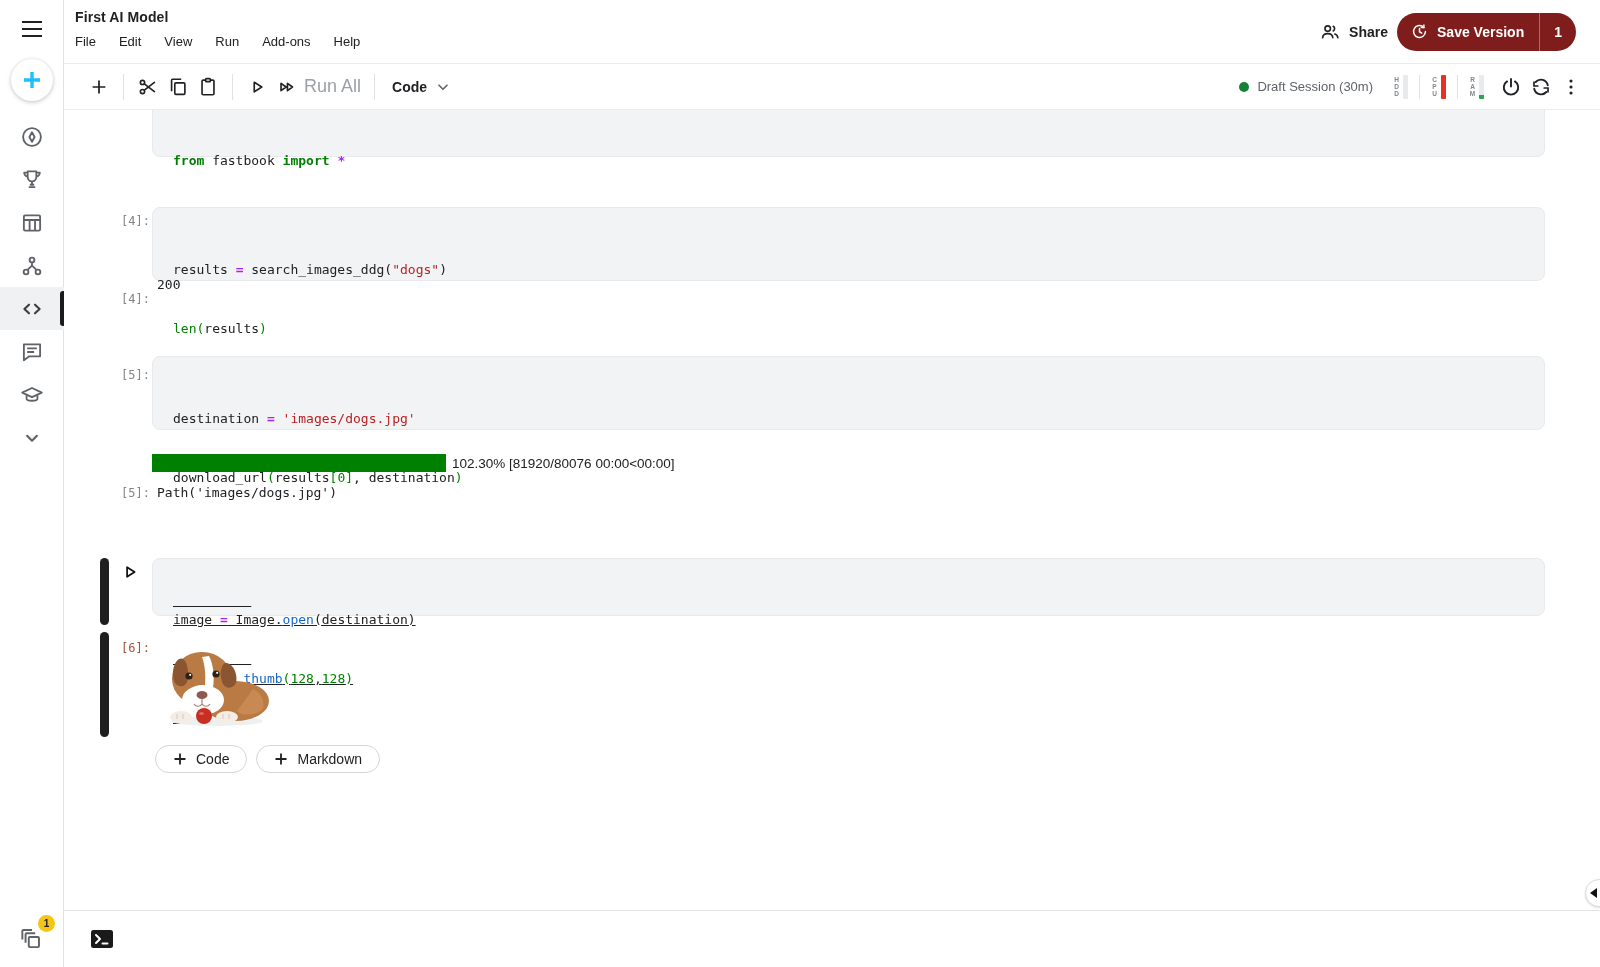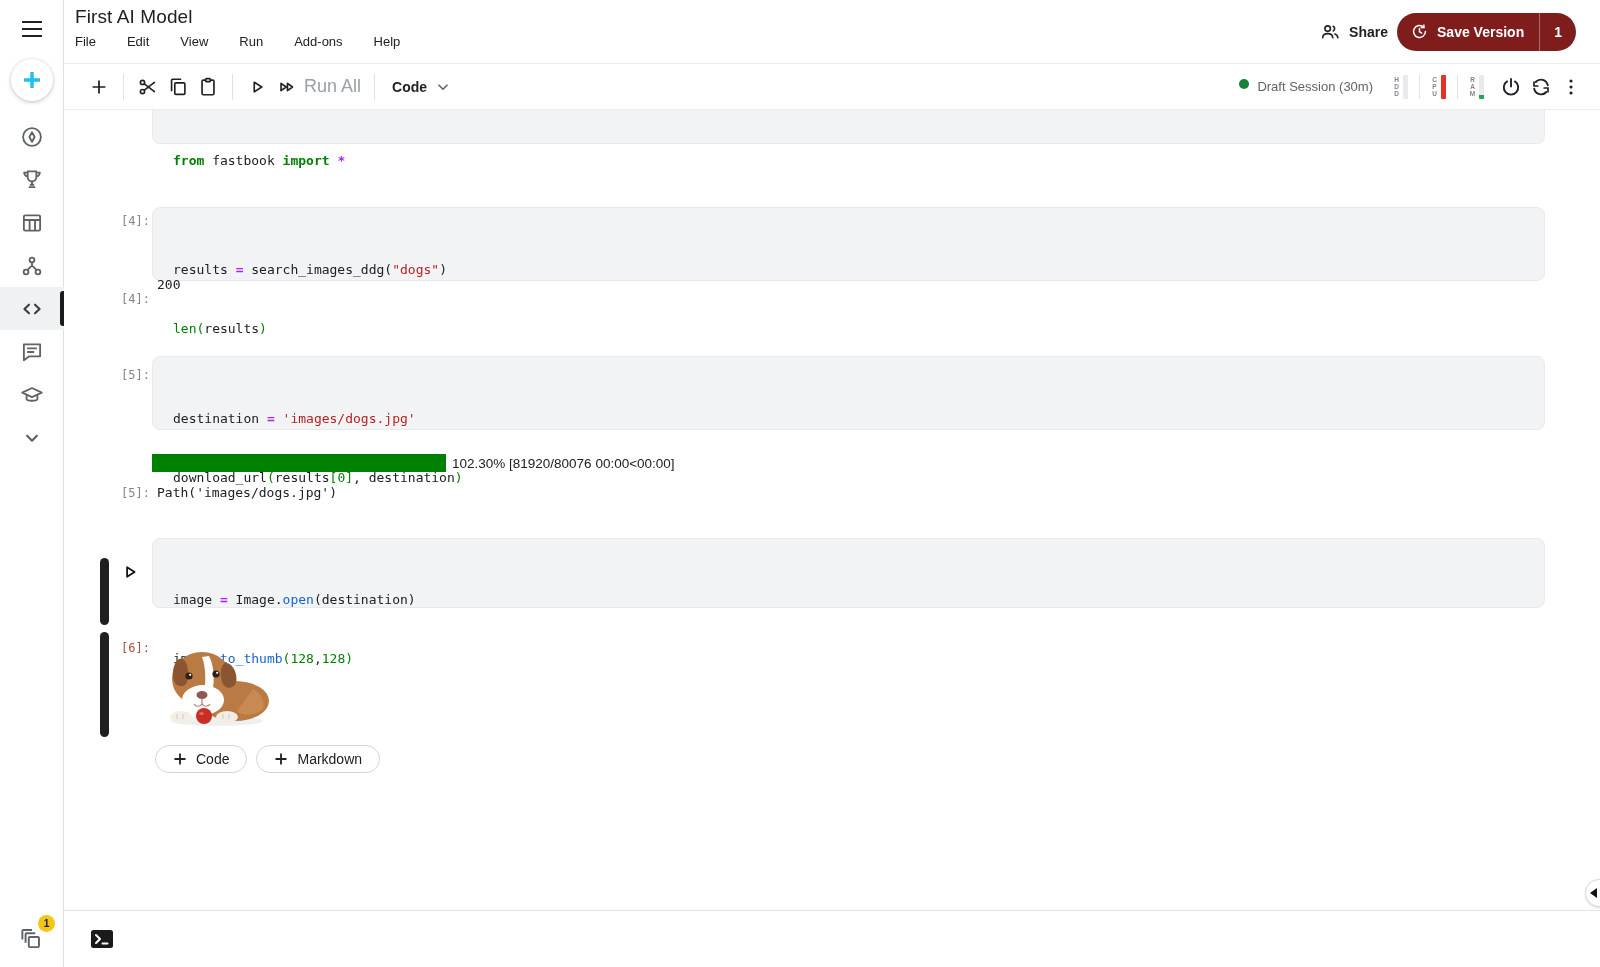--- a/index.html
+++ b/index.html
@@ -24,42 +24,42 @@
   .badge { position:absolute; top:-8px; right:-8px; width:17px; height:17px; border-radius:50%;
     background:#f5c518; color:#202124; font-size:10px; font-weight:bold;
     display:flex; align-items:center; justify-content:center; }
 
   
   .main { flex:1; display:flex; flex-direction:column; height:100%; min-width:0; }
 
   .header { height:64px; border-bottom:1px solid #ececec; display:flex; align-items:stretch;
     justify-content:space-between; padding:0 24px 0 11px; }
   .header-left { display:flex; flex-direction:column; justify-content:flex-start; padding-top:4px; }
-  .nb-title { font-size:19px; font-weight:400; letter-spacing:.1px; line-height:26px; }
-  .menubar { display:flex; gap:31px; margin-top:4px; }
+  .nb-title { font-size:14px; font-weight:700; letter-spacing:.1px; line-height:26px; }
+  .menubar { display:flex; gap:23px; margin-top:4px; }
   .menu-item { font-size:13px; color:#202124; cursor:pointer; }
   .header-right { display:flex; align-items:center; gap:9px; }
   .share-btn { display:flex; align-items:center; gap:8px; font-size:14px; font-weight:600; cursor:pointer; }
   .save-pill { display:flex; align-items:stretch; background:#7f1d1d; border-radius:19px; height:38px;
     color:#fff; overflow:hidden; cursor:pointer; }
   .save-main { display:flex; align-items:center; gap:8px; padding:0 15px 0 13px; font-size:14px; font-weight:700; }
   .save-div { width:1px; background:rgba(255,255,255,.35); }
   .save-count { display:flex; align-items:center; padding:0 14px; font-size:14px; font-weight:700; }
 
   
   .toolbar { height:46px; border-bottom:1px solid #ececec; display:flex; align-items:center;
     justify-content:space-between; padding:0 14px 0 20px; }
   .tb-left, .tb-right { display:flex; align-items:center; }
   .tb-btn { width:30px; height:30px; display:flex; align-items:center; justify-content:center;
     cursor:pointer; border-radius:4px; }
   .tb-sep { width:1px; height:26px; background:#dfe1e5; margin:0 9px; }
   .runall-label { font-size:18px; color:#9aa0a6; margin-left:2px; margin-right:4px; }
   .celltype { display:flex; align-items:center; gap:10px; font-size:14px; font-weight:600;
     padding:4px 8px; cursor:pointer; }
-  .session { display:flex; gap:8px; margin-right:14px; }
+  .session { display:flex; align-items:center; gap:8px; margin-right:14px; }
   .session-dot { width:10px; height:10px; border-radius:50%; background:#188038; }
   .session-label { font-size:13px; color:#5f6368; }
   .meters { display:flex; align-items:center; margin-right:6px; }
   .meter { display:flex; align-items:center; gap:3px; padding:0 6px; }
   .meter-label { writing-mode:vertical-rl; text-orientation:upright; font-size:6.5px; line-height:7px;
     color:#80868b; letter-spacing:0; font-weight:600; }
   .meter-bar { width:5px; height:24px; background:#e8eaed; position:relative; border-radius:1px; overflow:hidden; }
   .meter-fill-cpu { position:absolute; left:0; right:0; top:0; bottom:0; background:#e53226; }
   .meter-fill-ram { position:absolute; left:0; right:0; bottom:0; height:4px; background:#2ca34c; }
   .m-sep { width:1px; height:24px; background:#dfe1e5; margin:0 5px; }
@@ -365,21 +365,21 @@
                 <circle cx="12" cy="12" r="1.7"></circle>
                 <circle cx="12" cy="18.5" r="1.7"></circle>
               </svg>
           </span>
         </div>
       </div>
     </div>
 
     <div class="notebook">
 
-      <div class="cell-body cut-top" style="top:0; height:34px;">
+      <div class="cell-body cut-top" style="top:0; height:47px;">
         <div class="codearea" style="padding-top:2px;">
           <div><span class="tk-k">from</span><span class="tk-n"> fastbook </span><span class="tk-k">import</span><span class="tk-o"> *</span></div>
           <div><span class="tk-k">from</span><span class="tk-n"> fastai.</span><span class="tk-b">vision</span><span class="tk-n">.</span><span class="tk-b">widgets</span><span class="tk-n"> </span><span class="tk-k">import</span><span class="tk-o"> *</span></div>
         </div>
       </div>
 
       <span class="prompt" style="top:104px;">[4]:</span>
       <div class="cell-body" style="top:97px; height:74px;">
         <div class="codearea">
           <div><span class="tk-n">results </span><span class="tk-o">=</span><span class="tk-n"> search_images_ddg(</span><span class="tk-s">"dogs"</span><span class="tk-n">)</span></div>
@@ -404,21 +404,21 @@
       <div class="out-text" style="top:375px;">Path('images/dogs.jpg')</div>
 
       <div class="sel-bar" style="top:448px; height:67px;"></div>
       <div class="run-cell-btn">
         <span>
           <svg width="20" height="20" viewBox="0 0 24 24" fill="#fff" stroke="#111" stroke-width="2.1" stroke-linejoin="round">
             <path d="M8.5 6.2 17.5 12l-9 5.8z"></path>
             </svg>
         </span>
       </div>
-      <div class="cell-body" style="top:428px; height:70px;">
+      <div class="cell-body" style="top:448px; height:58px;text-decoration:underline;">
         <div class="codearea" style="padding-top:12px;">
           <div><span class="tk-n">image </span><span class="tk-o">=</span><span class="tk-n"> Image.</span><span class="tk-b">open</span><span class="tk-n">(destination)</span></div>
           <div><span class="tk-n">image.</span><span class="tk-b">to_thumb</span><span class="tk-g">(</span><span class="tk-g">128</span><span class="tk-n">,</span><span class="tk-g">128</span><span class="tk-g">)</span></div>
         </div>
       </div>
       <div class="sel-bar" style="top:522px; height:105px;"></div>
       <span class="prompt outprompt-red" style="top:531px;">[6]:</span>
 
       <div class="dog-figure" title="brown and white puppy lying down chewing a red ball">
         <svg width="115" height="90" viewBox="0 0 115 90">

